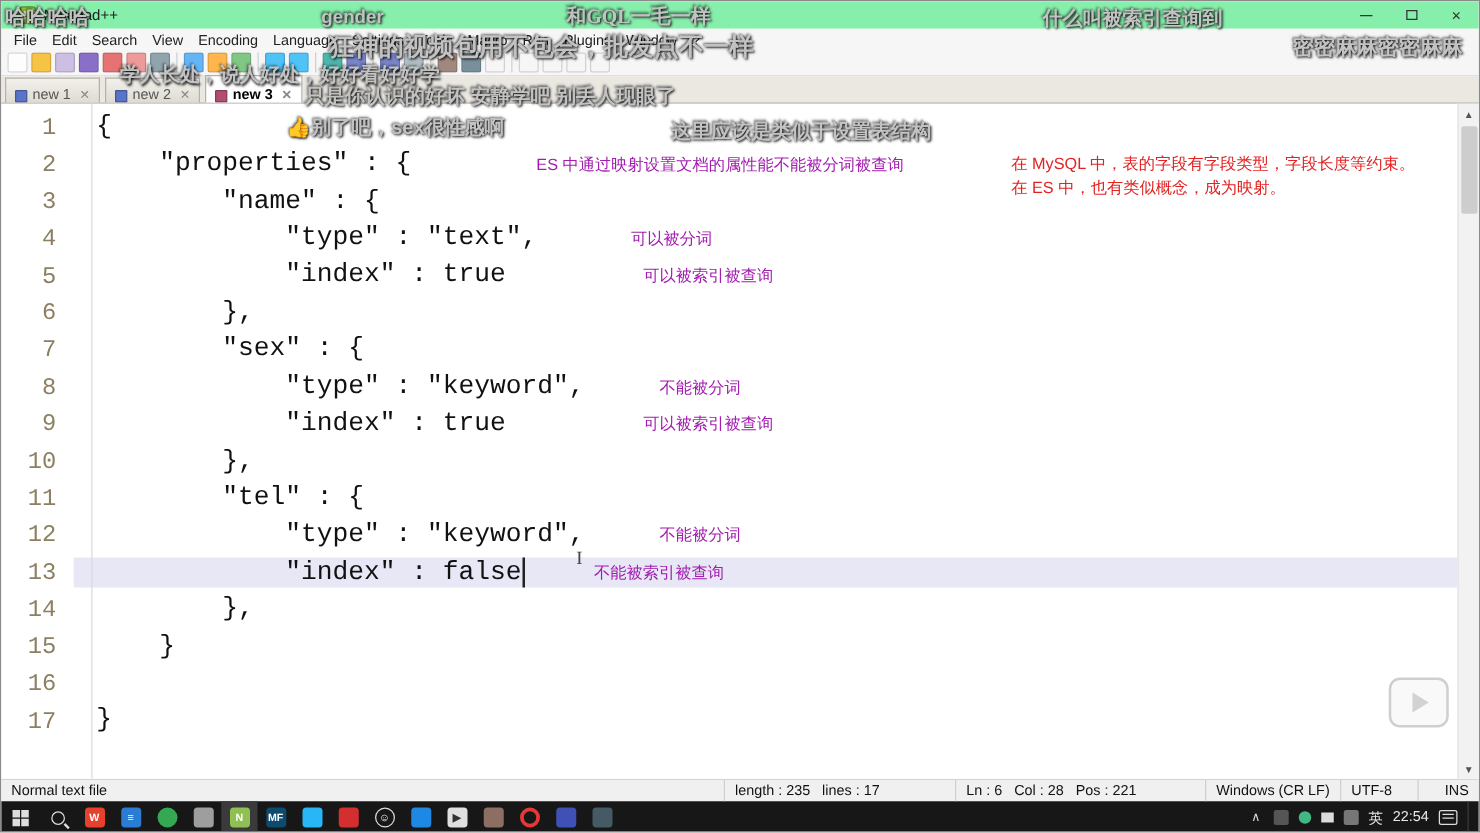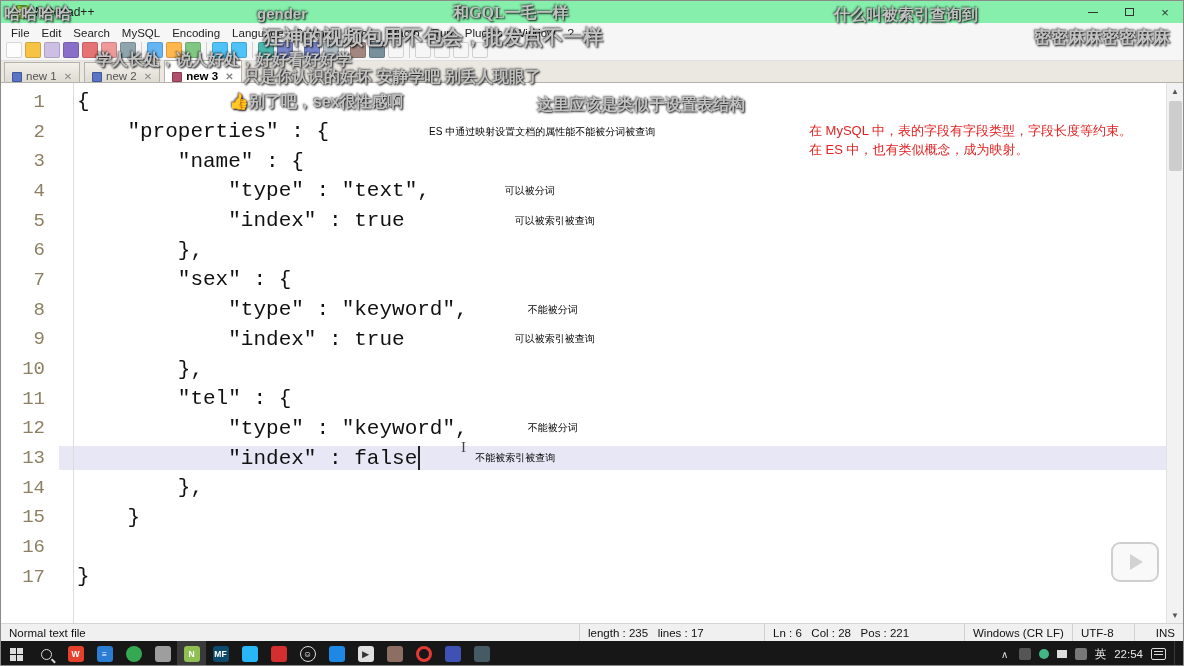--- a/index.html
+++ b/index.html
@@ -48,21 +48,21 @@
 
   
   .editor { position:relative; height:540px; background:#fff; display:flex; }
   .code-area { flex:1; padding-top:4px; position:relative; }
   .code-area::before { content:""; position:absolute; left:72px; top:0; bottom:0; width:1px; background:#dcdcdc; }
   .row { display:flex; height:29.7px; align-items:center; }
   .ln { width:58px; text-align:right; padding-right:14px; font-family:"Liberation Mono","DejaVu Sans Mono",monospace;
         font-size:19px; color:#8d8062; flex:0 0 58px; }
   .line-body { flex:1; display:flex; align-items:center; padding-left:18px; }
   .code { font-family:"Liberation Mono","DejaVu Sans Mono",monospace; font-size:21px; color:#111; white-space:pre; }
-  .ann { font-size:10px; color:#000000; margin-left:18px; white-space:nowrap; }
+  .ann { font-size:13px; color:#a21caf; margin-left:18px; white-space:nowrap; }
   .row-1 .ann{margin-left:100px;} .row-3 .ann{margin-left:75px;} .row-4 .ann{margin-left:110px;}
   .row-7 .ann{margin-left:60px;} .row-8 .ann{margin-left:110px;} .row-11 .ann{margin-left:60px;} .row-12 .ann{margin-left:55px;}
   .row.current .line-body { background:#e7e7f6; }
   .caret { width:2px; height:24px; background:#222; display:inline-block; margin-left:1px; }
   .side-note { position:absolute; left:808px; top:38px; font-size:13px; color:#e32222; line-height:19px; white-space:nowrap; }
   .ibeam { position:absolute; left:460px; top:356px; width:10px; height:16px; color:#444; font-family:"Liberation Serif",serif; font-size:15px; }
 
   
   .scrollbar { width:17px; background:#f2f2f2; border-left:1px solid #e2e2e2; display:flex; flex-direction:column; align-items:center; }
   .sb-arrow { width:17px; height:16px; display:flex; align-items:center; justify-content:center; font-size:8px; color:#555; }
@@ -120,21 +120,21 @@
         <span class="glyph-max"></span>
       </div>
     <div class="win-btn">×</div>
   </div>
 </div>
 
 <div class="menubar">
   <span class="menu-item">File</span>
   <span class="menu-item">Edit</span>
   <span class="menu-item">Search</span>
-  <span class="menu-item">MySQL</span>
+  <span class="menu-item">View</span>
   <span class="menu-item">Encoding</span>
   <span class="menu-item">Language</span>
   <span class="menu-item">Settings</span>
   <span class="menu-item">Tools</span>
   <span class="menu-item">Macro</span>
   <span class="menu-item">Run</span>
   <span class="menu-item">Plugins</span>
   <span class="menu-item">Window</span>
   <span class="menu-item">?</span>
 </div>

